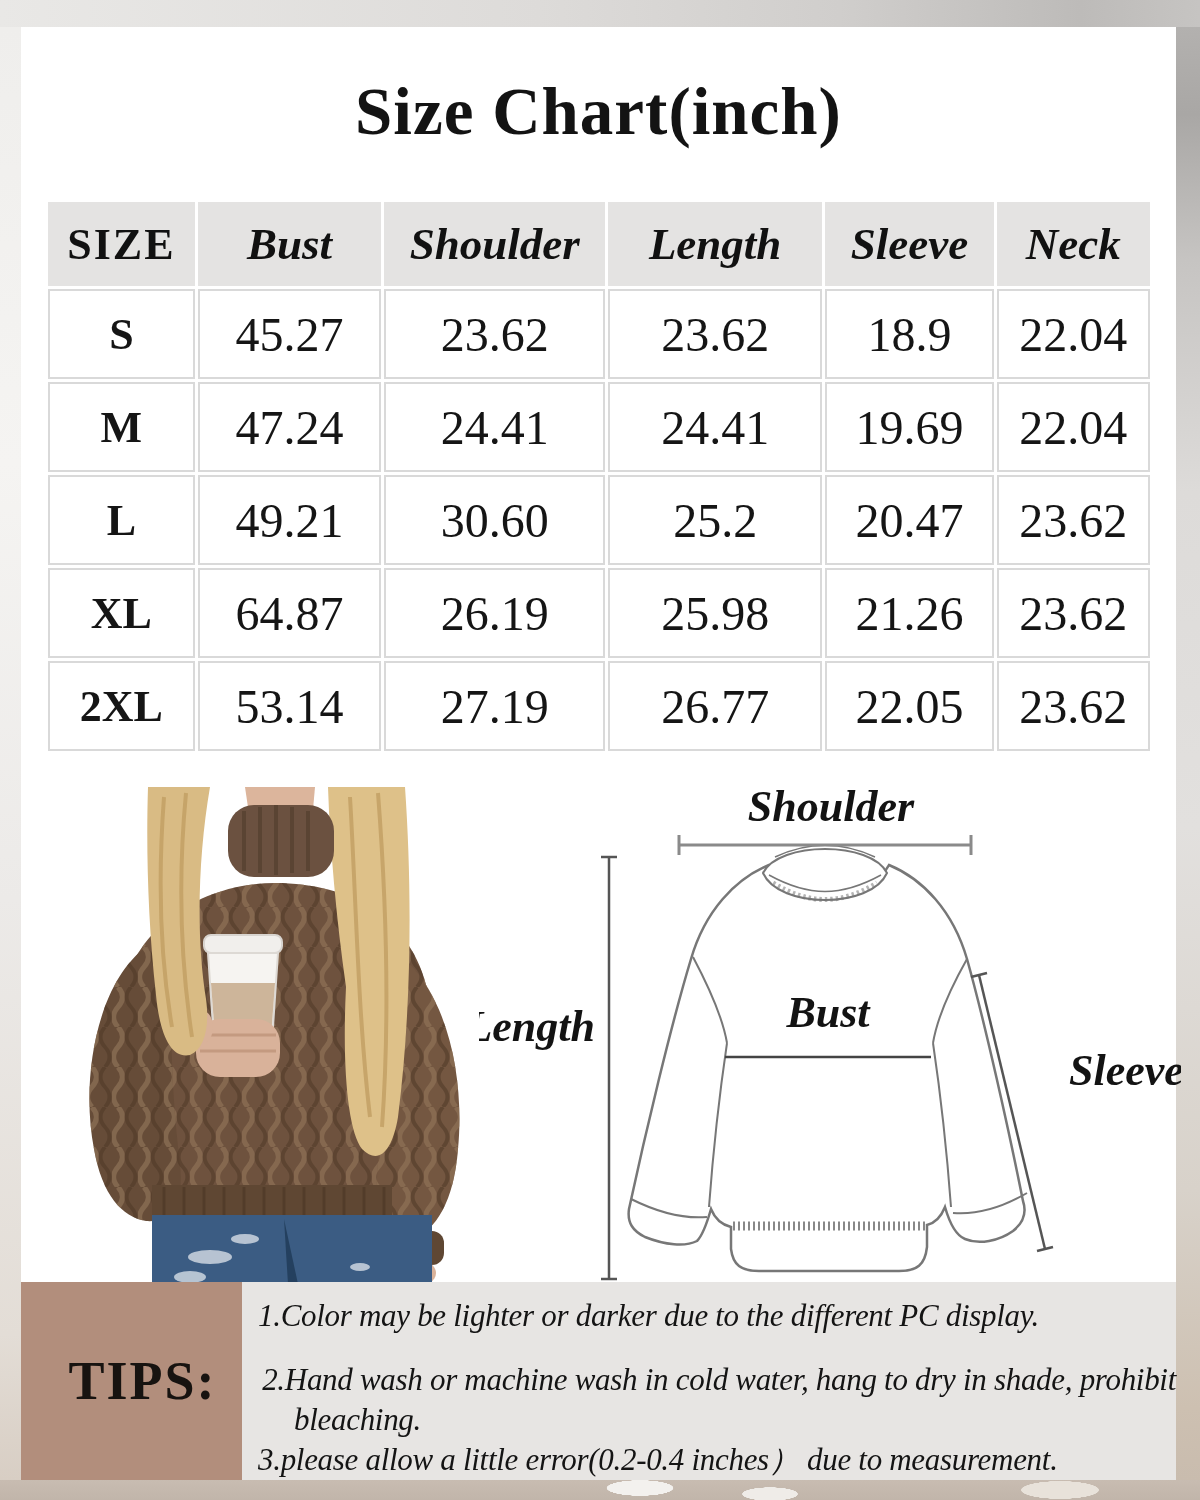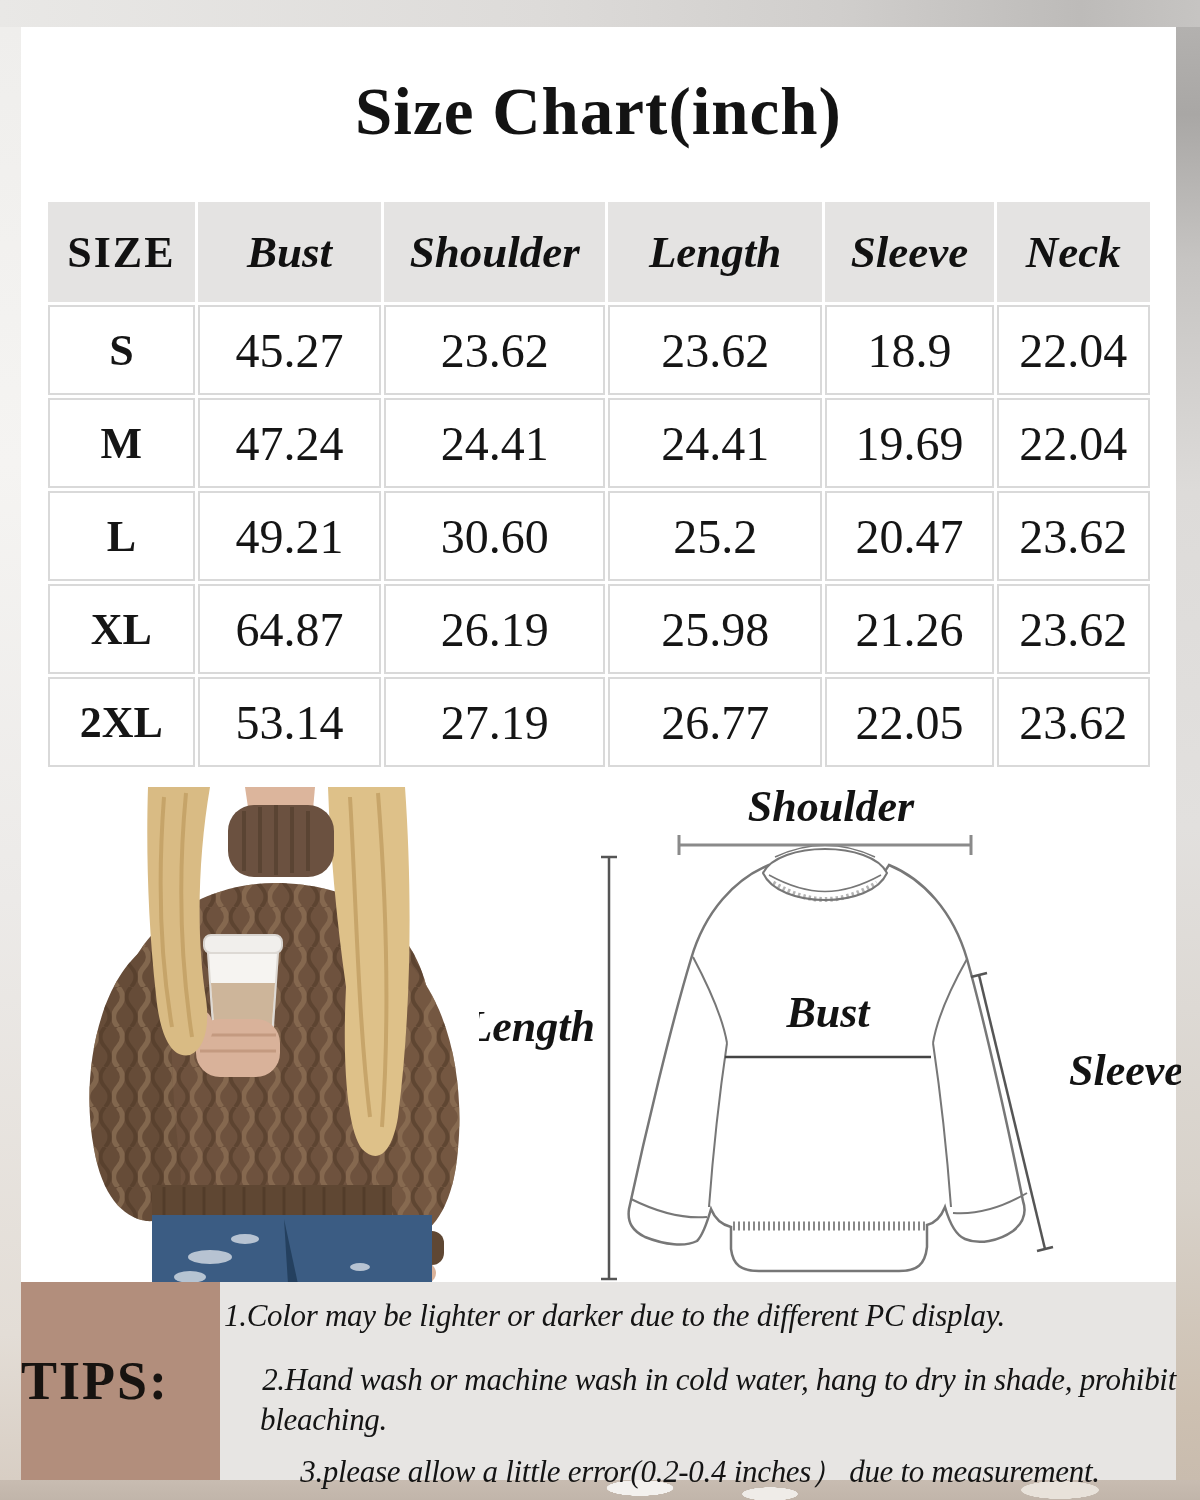--- a/index.html
+++ b/index.html
@@ -31,45 +31,45 @@
     position:absolute;left:0;top:46px;width:100%;text-align:center;
     font-size:67px;font-weight:bold;color:#131313;letter-spacing:1px;
   }
 
   
   table.size{
     position:absolute;left:24px;top:172px;width:1108px;
     border-collapse:separate;border-spacing:3px;table-layout:fixed;
   }
   table.size th{
-    background:#e4e3e2;height:100px;font-size:45px;color:#111;
+    background:#e4e3e2;height:84px;font-size:45px;color:#111;
     font-style:italic;font-weight:bold;vertical-align:middle;text-align:center;padding:0;
   }
   table.size th.size-h{font-style:normal;letter-spacing:2px;font-size:44px;}
   table.size td{
     border:2px solid #d9d9d9;background:#fff;height:86px;
     font-size:48px;color:#151515;text-align:center;vertical-align:middle;padding:0;
   }
   table.size td.lab{font-weight:bold;font-size:44px;}
 
   
   .photo{position:absolute;left:39px;top:760px;width:420px;height:497px;}
   .diagram{position:absolute;left:458px;top:752px;width:702px;height:512px;}
   .diagram text{font-family:"Liberation Serif","DejaVu Serif",serif;font-style:italic;font-weight:bold;fill:#131313;}
 
   
   .tips{position:absolute;left:0px;top:1255px;width:1155px;height:198px;display:flex;}
-  .tips-square{width:199px;height:198px;background:#b28e7c;display:flex;align-items:center;justify-content:flex-start;}
+  .tips-square{width:199px;height:198px;background:#b28e7c;display:flex;align-items:center;justify-content:center;padding-left:22px;}
   .tips-heading{font-size:54px;font-weight:bold;color:#171310;letter-spacing:2px;}
-  .tips-panel{flex:1;background:#e7e5e3;padding:10px 0 0 4px;}
+  .tips-panel{flex:1;background:#e7e5e3;padding:10px 0 0 16px;}
   .tip-line{font-size:31px;font-style:italic;color:#141414;white-space:nowrap;letter-spacing:-0.3px;line-height:40px;}
   .tip-line.l1{margin-top:4px;}
   .tip-line.l2{margin-top:24px;text-align:right;}
   .tip-line.cont{padding-left:36px;margin-top:0;}
-  .tip-line.l3{margin-top:12px;text-align:center;}
+  .tip-line.l3{margin-top:0;}
 </style>
 </head>
 <body>
 
 <div class="stage">
 
   <div class="bg-top"></div>
   <div class="bg-left"></div>
   <div class="bg-right"></div>
   <div class="bg-bottom"></div>

